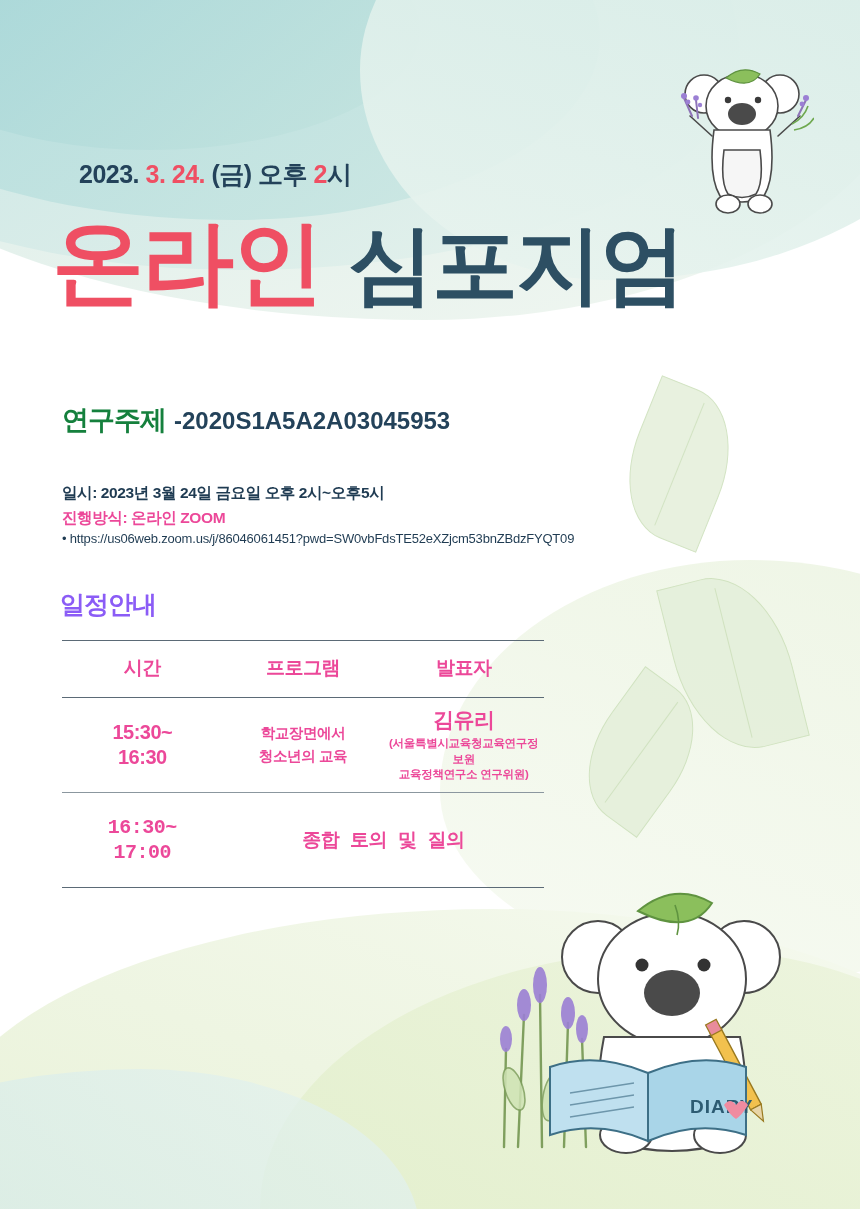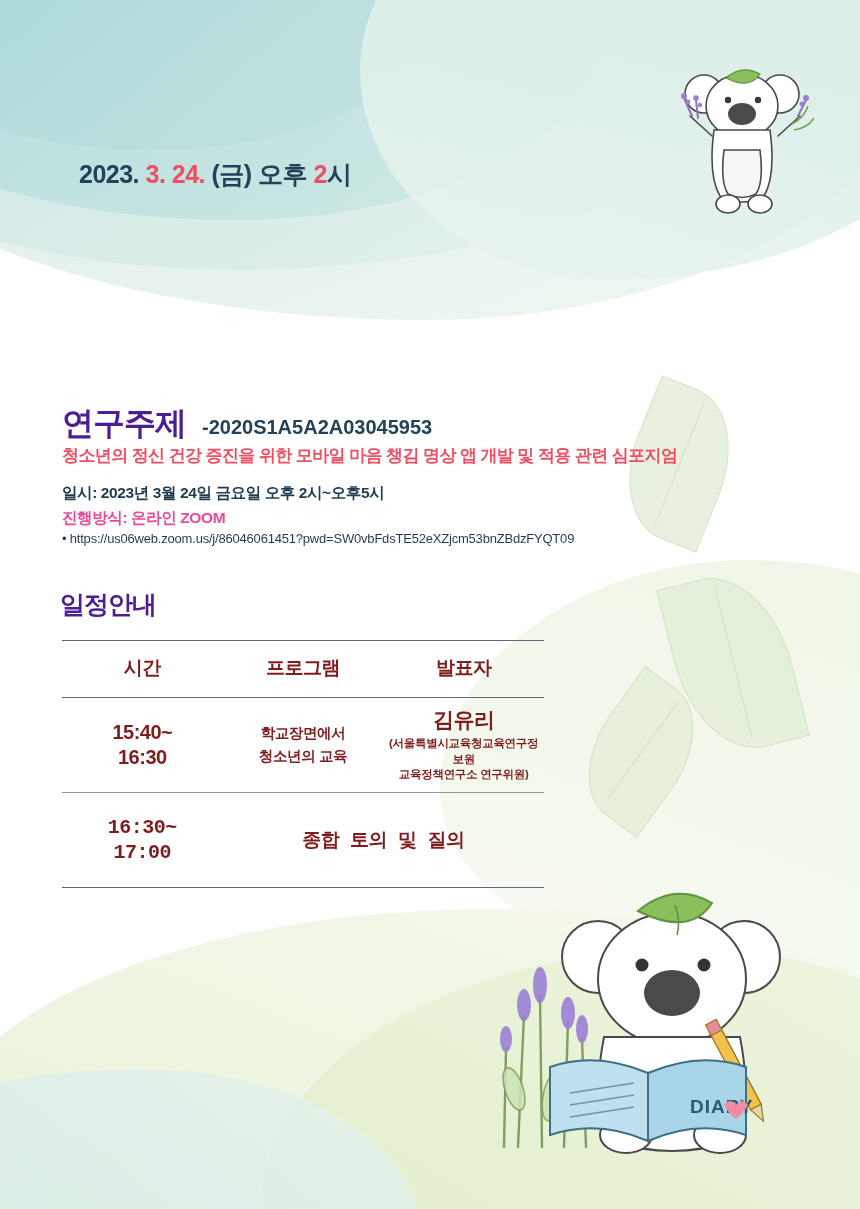--- a/index.html
+++ b/index.html
@@ -150,30 +150,30 @@
     line-height: 1.1;
   }
 
   .topic-row {
     position: absolute;
     left: 62px; top: 402px;
     display: flex;
     align-items: baseline;
   }
   .topic-label {
-    font-size: 32px;
-    font-weight: bold;
-    color: #4c1d95;
+    font-size: 27px;
+    font-weight: bold;
+    color: #15803d;
     letter-spacing: -1px;
   }
   .topic-code {
-    font-size: 20px;
+    font-size: 24px;
     font-weight: bold;
     color: #23425a;
-    margin-left: 16px;
+    margin-left: 8px;
   }
   .topic-title {
     position: absolute;
     left: 62px; top: 444px;
     font-size: 17px;
     font-weight: bold;
     color: #ef4f63;
     letter-spacing: -0.6px;
   }
   .info-1 {
@@ -198,37 +198,37 @@
     font-size: 13px;
     color: #1f3b52;
     letter-spacing: -0.2px;
   }
 
   .schedule-title {
     position: absolute;
     left: 60px; top: 588px;
     font-size: 25px;
     font-weight: bold;
-    color: #4c1d95;
+    color: #8b5cf6;
     letter-spacing: -1px;
   }
 
   table.schedule {
     position: absolute;
     left: 62px; top: 640px;
     width: 482px;
     border-collapse: collapse;
     table-layout: fixed;
   }
   table.schedule th,
   table.schedule td {
     border: none;
     text-align: center;
     vertical-align: middle;
-    color: #7f1d1d;
+    color: #ec4899;
   }
   table.schedule thead th {
     font-size: 19px;
     font-weight: bold;
     padding: 14px 0 16px;
     letter-spacing: -0.5px;
   }
   .thead-row { border-top: 1.6px solid #5b6a76; border-bottom: 1.2px solid #5b6a76; }
   .body-row { border-bottom: 1.2px solid #8b979f; }
   .body-row.last { border-bottom: 1.6px solid #5b6a76; font-family: Liberation Mono, monospace; }
@@ -418,47 +418,49 @@
       <path d="M206 244 q6 -8 12 0 q-6 10 -12 14 q-6 -4 -12 -14 q6 -8 12 0 z" fill="#f08ba0"></path>
     </g>
   </svg>
 
   <div class="content">
 
     <div class="date-line">
       <span>2023. </span><span class="accent">3. 24.</span><span> (금) 오후 </span><span class="accent">2</span><span>시</span>
     </div>
 
+    <div class="title-wrap">
+      <span class="title-main">온라인</span><span class="title-sub">심포지엄</span>
+    </div>
 
     <div class="topic-row">
       <span class="topic-label">연구주제</span>
       <span class="topic-code">-2020S1A5A2A03045953</span>
     </div>
-    <div class="topic-title">청소년의 정신 건강 증진을 위한 모바일 마음 챙김 명상 앱 개발 및 적용 관련 심포지엄</div>
     <div class="info-1">일시: 2023년 3월 24일 금요일 오후 2시~오후5시</div>
     <div class="info-2">진행방식: 온라인 ZOOM</div>
     <div class="info-3">• https://us06web.zoom.us/j/86046061451?pwd=SW0vbFdsTE52eXZjcm53bnZBdzFYQT09</div>
 
     <div class="schedule-title">일정안내</div>
 
     <table class="schedule">
       <thead>
         <tr class="thead-row">
           <th class="col-time">시간</th>
           <th class="col-prog">프로그램</th>
           <th class="col-speaker">발표자</th>
         </tr>
       </thead>
       <tbody>
 
 
 
         <tr class="body-row">
           <td class="col-time">
-            <span>15:40~</span><br>
+            <span>15:30~</span><br>
             <span>16:30</span>
           </td>
           <td class="col-prog">
             <span>학교장면에서</span><br>
             <span>청소년의 교육</span>
           </td>
           <td class="col-speaker">
             <span class="speaker-name">김유리</span>
             <span class="speaker-affil">
               <span>(서울특별시교육청교육연구정보원</span><br>

